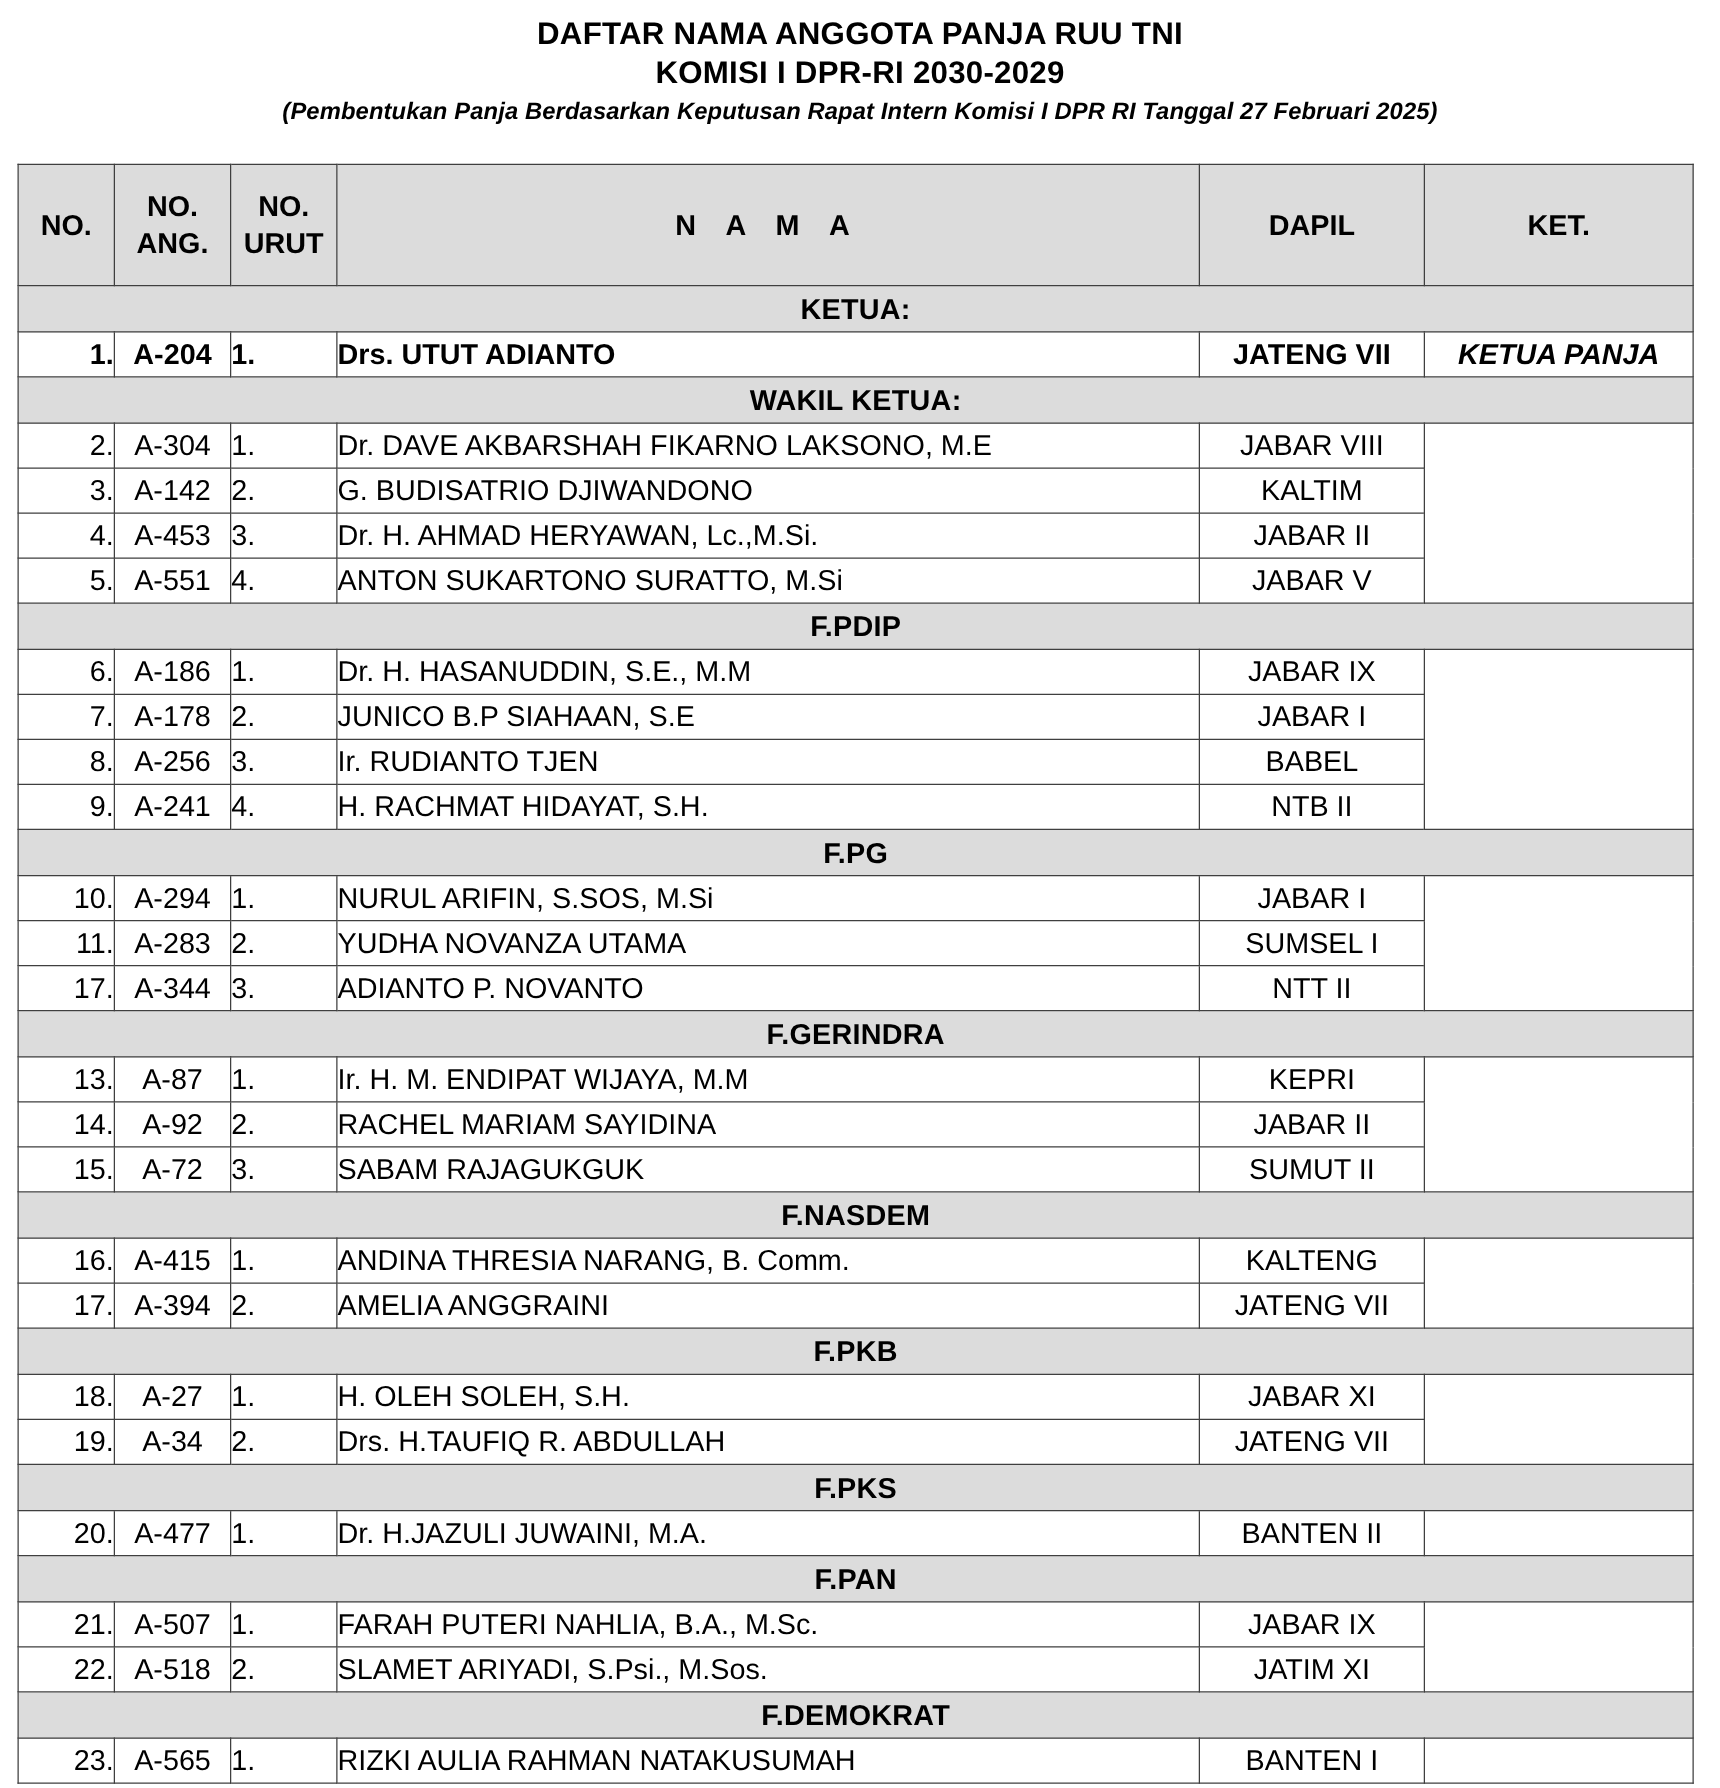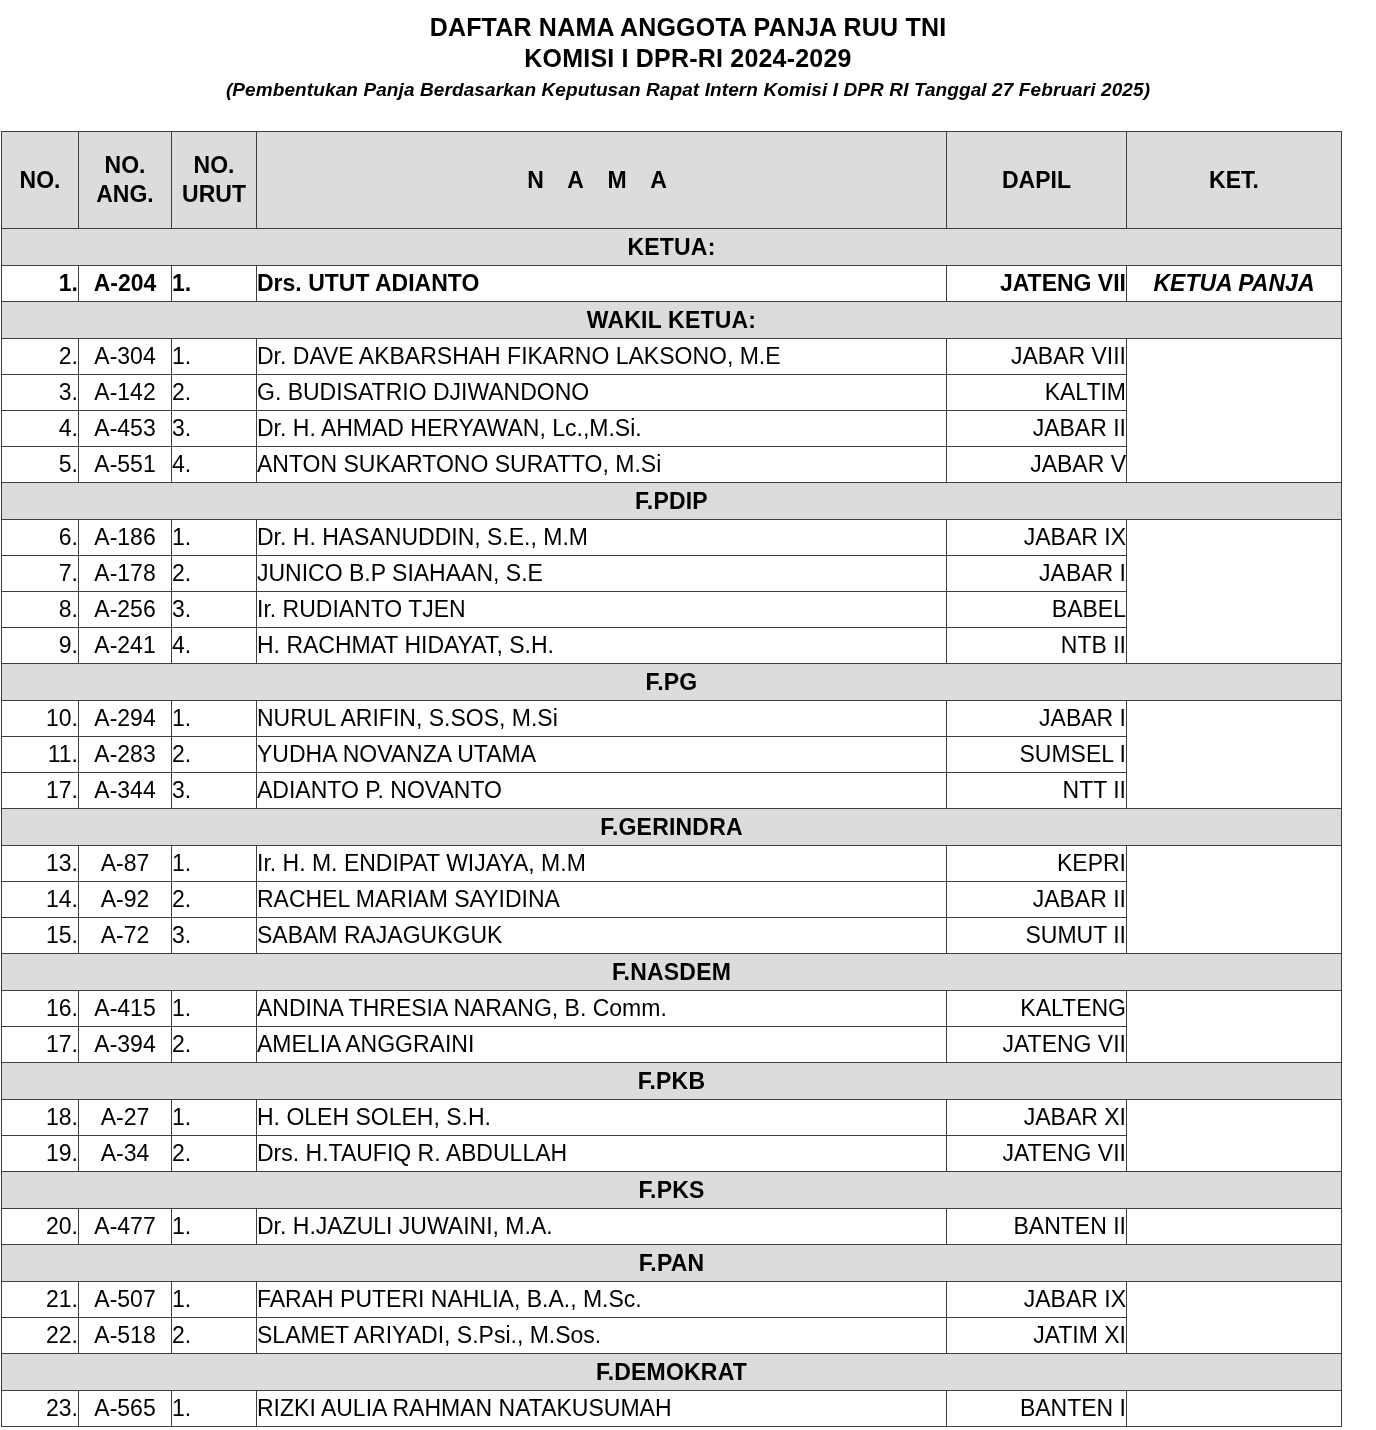--- a/index.html
+++ b/index.html
@@ -38,21 +38,21 @@
     font-size: 19px;
     font-weight: bold;
     font-style: italic;
     line-height: 32px;
     letter-spacing: 0.1px;
   }
 
   
   .table-wrap {
     position: absolute;
-    left: 1px;
+    left: 14px;
     top: 131px;
     width: 1340px;
   }
   table.roster {
     border-collapse: collapse;
     table-layout: fixed;
     width: 1340px;
     background: #ffffff;
   }
   table.roster td,
@@ -117,21 +117,21 @@
   td.d-urut {
     text-align: left;
     padding-left: 10px;
   }
   td.d-nama {
     text-align: left;
     padding-left: 10px;
     white-space: nowrap;
   }
   td.d-dapil {
-    text-align: right;
+    text-align: center;
   }
   td.d-ket {
     text-align: center;
     font-weight: bold;
     vertical-align: top;
     padding-top: 3px;
     font-style: italic;
   }
 
   
@@ -139,21 +139,21 @@
     font-weight: bold;
   }
 </style>
 </head>
 <body>
 
 <div class="page">
 
   <div class="title-block">
     <div class="title-line-1">DAFTAR NAMA ANGGOTA PANJA RUU TNI</div>
-    <div class="title-line-2">KOMISI I DPR-RI 2024-2029</div>
+    <div class="title-line-2">KOMISI I DPR-RI 2030-2029</div>
     <div class="title-line-3">(Pembentukan Panja Berdasarkan Keputusan Rapat Intern Komisi I DPR RI Tanggal 27 Februari 2025)</div>
   </div>
 
   <div class="table-wrap">
     <table class="roster">
       <colgroup>
         <col class="c-no">
         <col class="c-ang">
         <col class="c-urut">
         <col class="c-nama">

